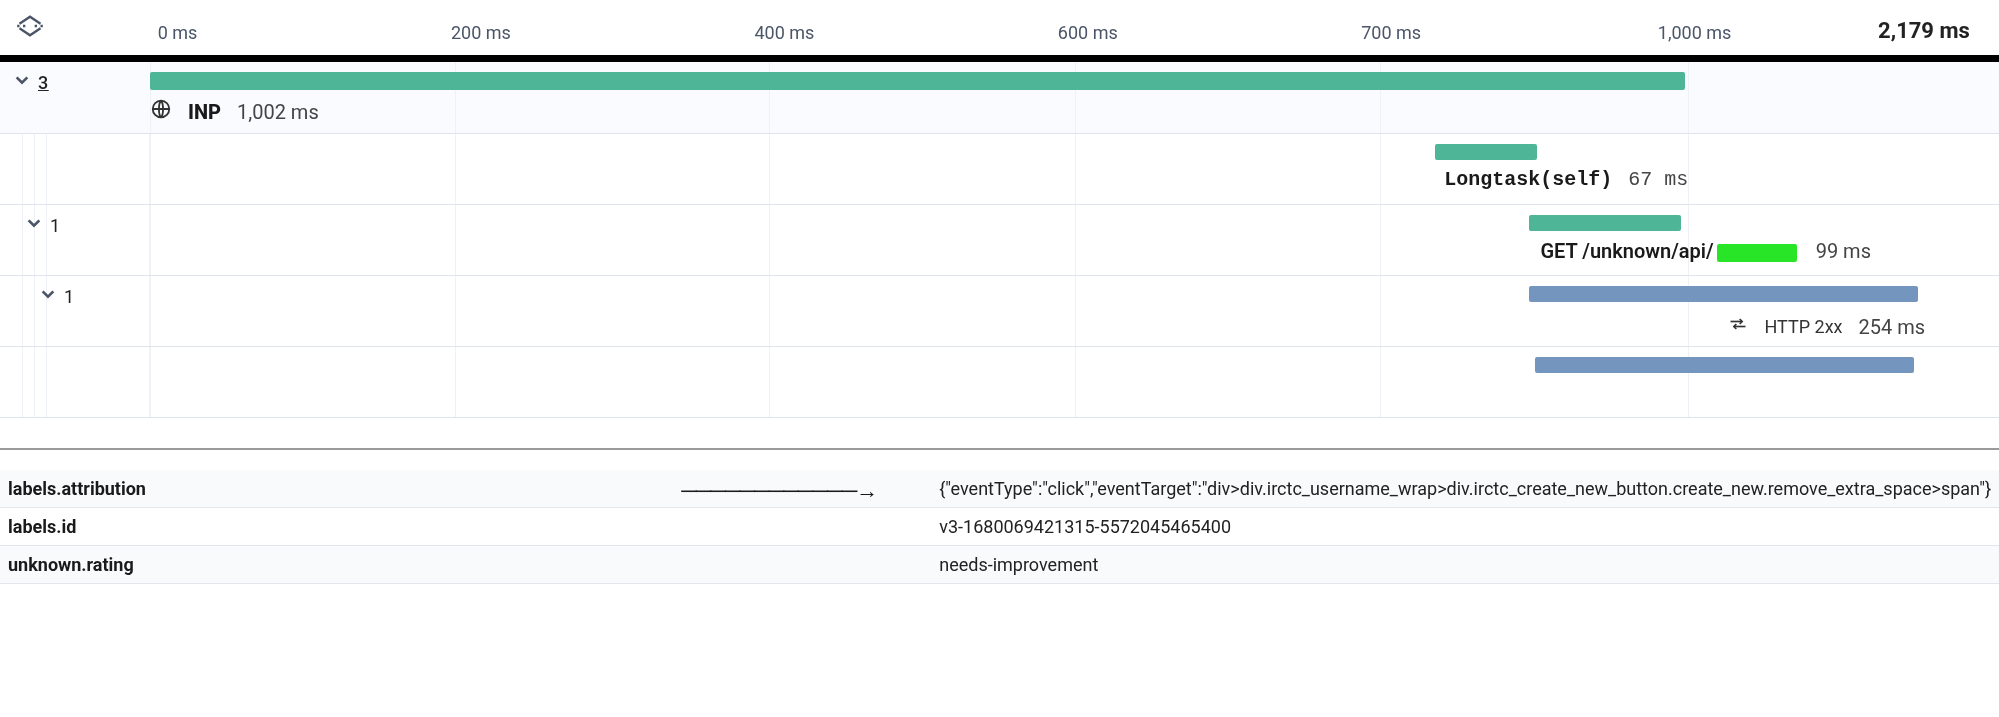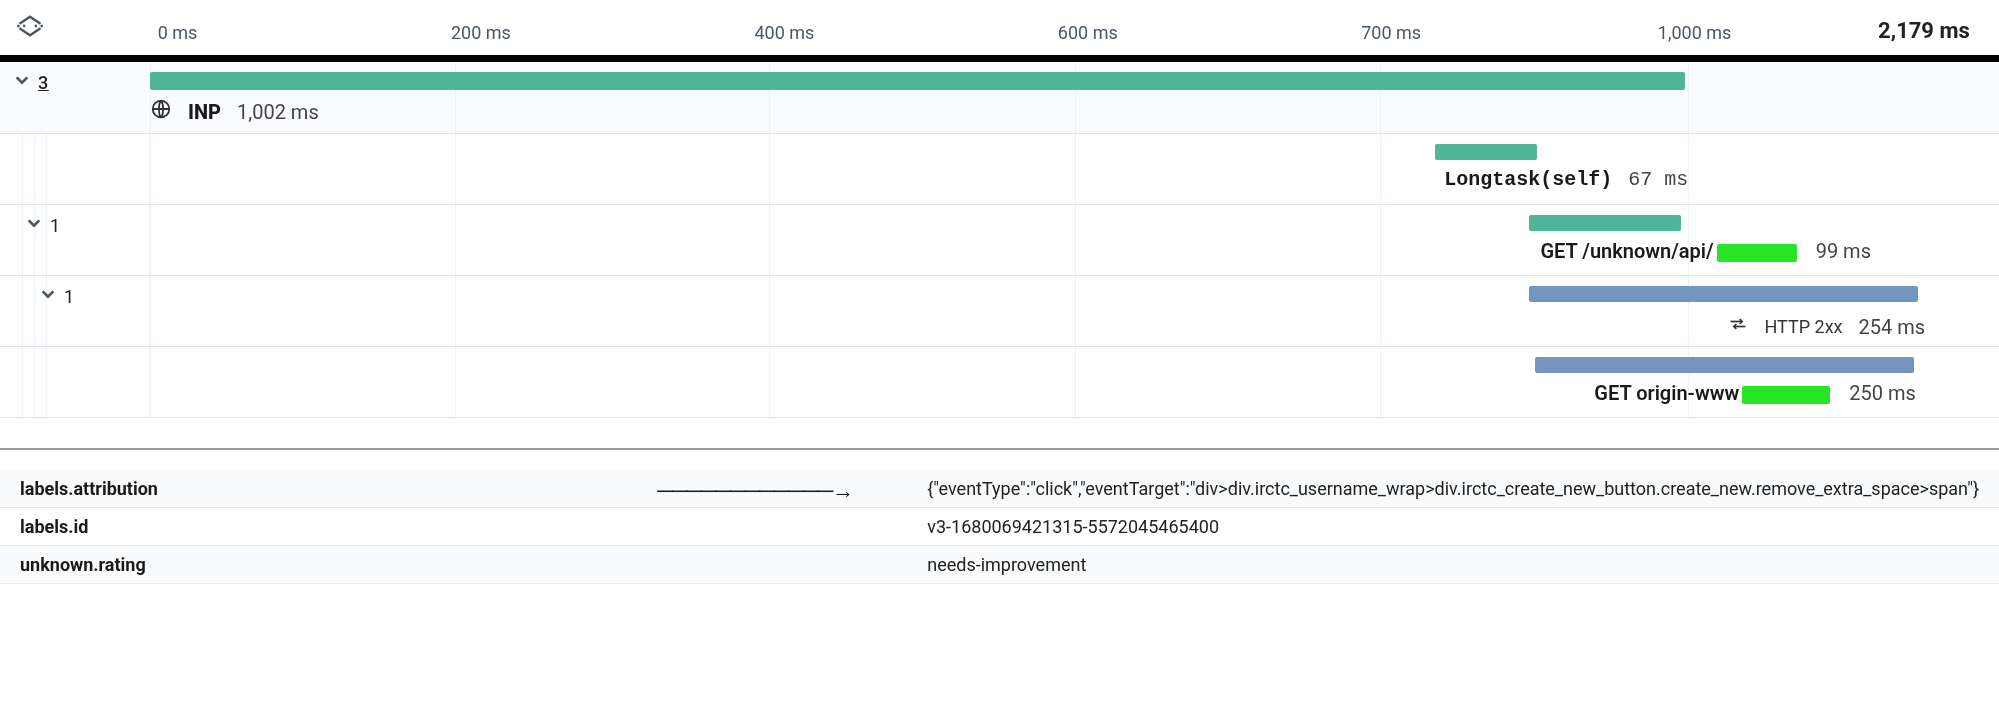--- a/index.html
+++ b/index.html
@@ -36,21 +36,21 @@
   .row-label .icon { color: #333; font-size: 20px; }
   .redact { display: inline-block; background: #28e528; height: 18px; border-radius: 2px; vertical-align: middle; margin: 0 3px; }
 
   .left-nest { position: absolute; left: 0; width: 150px; top: 56px; bottom: 0; border-right: 1px solid #eef1f6;}
   .left-nest .nest-line { position: absolute; top: 0; bottom: 0; width: 1px; background: #eef1f6; }
 
   .divider-bar { height: 2px; background: linear-gradient(#c6c6c6, #d0d0d0); border-top: 1px solid #9a9a9a; border-bottom: 1px solid #9a9a9a; margin-top: 24px; }
 
   .details-table { width: 100%; border-collapse: collapse; margin-top: 20px; }
   .details-table tr { border-bottom: 1px solid #e3e6ed; }
-  .details-table td { padding: 8px 20px; vertical-align: top; }
+  .details-table td { padding: 8px 8px; vertical-align: top; }
   .details-table td.key { width: 50%; font-weight: 700; color: #1a1a1a; }
   .details-table td.value { width: 50%; color: #222; }
   .details-table tr.alt { background: #f8fafc; }
   .arrow-annot { font-size: 22px; letter-spacing: -1px; margin-right: 24px; white-space: nowrap;}
 </style>
 </head>
 <body>
 
 <div class="upper-panel">
 
@@ -198,24 +198,20 @@
       <div class="lane">
         <div class="gridlines">
             <div class="vline" style="left:0%"></div>
             <div class="vline" style="left:16.5%"></div>
             <div class="vline" style="left:33.5%"></div>
             <div class="vline" style="left:50%"></div>
             <div class="vline" style="left:66.5%"></div>
             <div class="vline" style="left:83.2%"></div>
           </div>
         <div class="bar bg-blue" style="left:74.9%; width:20.5%; top:10px;"></div>
-        <div class="row-label" style="right:4.5%; top:34px;">
-          <span class="title"><span>GET origin-www</span><span class="redact" style="width:88px"></span></span>
-          <span class="duration">250 ms</span>
-        </div>
       </div>
     </div>
 
   </div>
 </div>
 
 <div class="divider-bar"></div>
 
 <table class="details-table">
   <tbody id="details-body">

